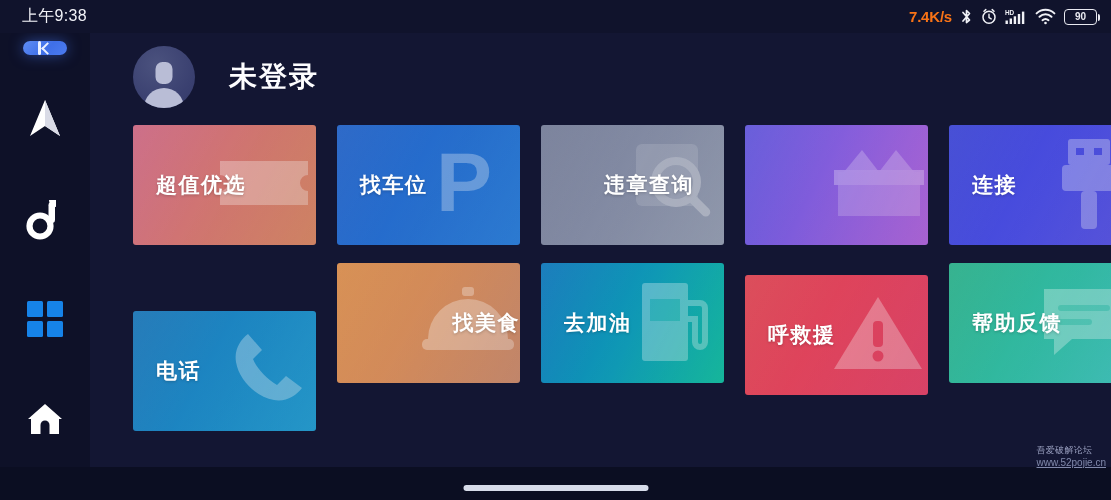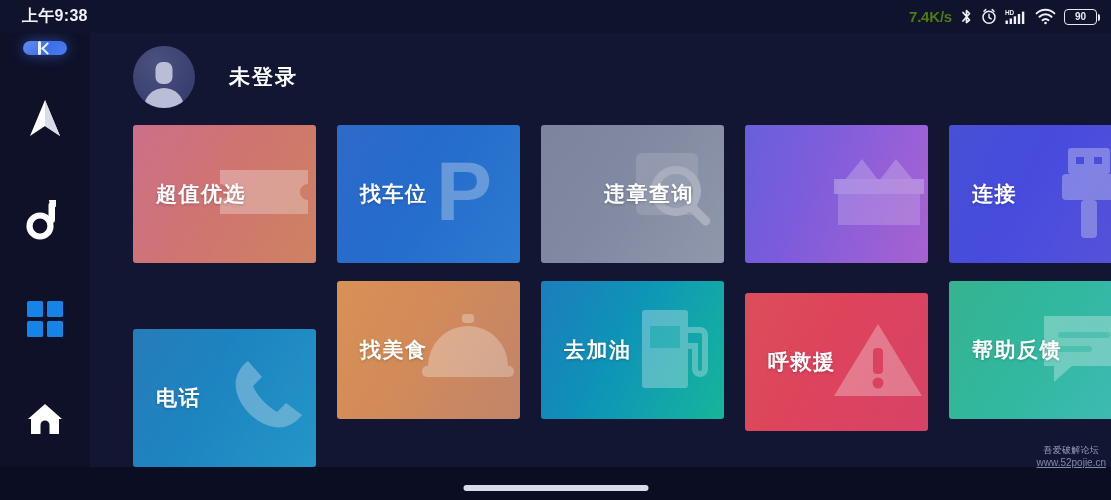--- a/index.html
+++ b/index.html
@@ -11,23 +11,23 @@
     -webkit-font-smoothing:antialiased;
   }
   #screen { position:relative; width:1111px; height:500px; background:#131633; overflow:hidden; }
 
   
   #statusbar {
     position:absolute; top:0; left:0; width:1111px; height:33px;
     background:#10132c; display:flex; align-items:center;
     justify-content:space-between; padding:0 14px 0 22px; z-index:30;
   }
-  #statusbar .clock { font-size:16px; font-weight:700; letter-spacing:.3px; color:#f2f3f8; }
+  #statusbar .clock { font-size:16px; font-weight:400; letter-spacing:.3px; color:#f2f3f8; }
   #status-right { display:flex; align-items:center; gap:8px; }
-  #status-right .netspeed { font-size:15px; font-weight:600; color:#4d7c0f; letter-spacing:-.2px; }
+  #status-right .netspeed { font-size:15px; font-weight:600; color:#f97316; letter-spacing:-.2px; }
   .sicon { display:inline-flex; align-items:center; justify-content:center; color:#f0f1f6; }
   .battery {
     display:inline-flex; align-items:center; justify-content:center;
     width:33px; height:16px; border:1.6px solid #e8e9f0; border-radius:4px;
     font-size:10px; font-weight:700; color:#e8e9f0; position:relative;
   }
   .battery::after {
     content:""; position:absolute; right:-4px; top:4px; width:2.5px; height:7px;
     background:#e8e9f0; border-radius:0 2px 2px 0;
   }
@@ -55,28 +55,28 @@
   
   #main { position:absolute; top:33px; left:90px; width:1021px; height:434px; background:#131633; }
   #profile { display:flex; align-items:center; padding:13px 0 0 43px; }
   #avatar {
     width:62px; height:62px; border-radius:50%;
     background:radial-gradient(circle at 38% 30%, #4b527e 0%, #3a4070 65%, #343a68 100%);
     position:relative; overflow:hidden; flex:0 0 auto;
   }
   #avatar .head { position:absolute; left:50%; top:16px; transform:translateX(-50%); width:17px; height:22px; border-radius:7px; background:#b9bdd6; }
   #avatar .body { position:absolute; left:50%; bottom:-2px; transform:translateX(-50%); width:40px; height:22px; border-radius:20px 20px 0 0; background:#b9bdd6; }
-  #profile-name { margin-left:34px; font-size:21px; font-weight:600; letter-spacing:2px; color:#fdfdff; }
+  #profile-name { margin-left:34px; font-size:28px; font-weight:600; letter-spacing:2px; color:#fdfdff; }
 
   #grid {
     display:grid; grid-template-columns:repeat(5,183px); gap:18px 21px;
     padding:17px 0 0 43px;
   }
   .tile {
-    position:relative; width:183px; height:138px; border-radius:3px;
+    position:relative; width:183px; height:120px; border-radius:3px;
     overflow:hidden; display:flex; align-items:center;
   }
   .tile .label {
     position:relative; z-index:3; margin-left:23px;
     font-size:21px; font-weight:600; letter-spacing:1.5px; color:#fff;
     text-shadow:0 1px 3px rgba(0,0,0,.22); white-space:nowrap;
   }
   .tile .art {
     position:absolute; right:4px; top:50%; transform:translateY(-50%);
     z-index:1; opacity:.30; pointer-events:none;
@@ -85,21 +85,21 @@
     position:absolute; inset:0; z-index:2; pointer-events:none;
     background:linear-gradient(118deg,rgba(255,255,255,.07) 0%,rgba(255,255,255,0) 42%,rgba(0,0,0,.07) 100%);
   }
 
   
   #bottombar { position:absolute; left:0; bottom:0; width:1111px; height:33px; background:#0b0e22; z-index:25; }
   #home-indicator {
     position:absolute; left:50%; transform:translateX(-50%); bottom:9px;
     width:185px; height:6px; border-radius:4px; background:#d7dcea;
   }
-  #watermark { position:absolute; right:5px; bottom:31px; text-align:center; z-index:26; line-height:1.25;margin-top:39px; }
+  #watermark { position:absolute; right:5px; bottom:31px; z-index:26; line-height:1.25;margin-top:39px; }
   #watermark .wm1 { font-size:9px; color:#9aa0c0; letter-spacing:.3px; }
   #watermark .wm2 { font-size:10px; color:#8189ab;text-decoration:underline; }
 </style>
 </head>
 <body>
 
 <div id="screen">
 
   <div id="statusbar">
     <div class="clock">上午9:38</div>
@@ -260,21 +260,21 @@
       <div class="tile" style="background:linear-gradient(120deg,#1772b4 0%,#1e8ac5 55%,#27a1d6 100%);margin-top:48px;">
         <span class="art" style="right:8px;">
           <svg width="82" height="82" viewBox="0 0 82 82">
             <path d="M22 6 C14 12 8 22 10 34 c3 18 20 35 38 38 12 2 22-4 28-12 l-16-12 -9 9 C41 51 31 41 27 31 l9-9 z" fill="#ffffff"></path>
           </svg>
         </span>
         <span class="sheen"></span>
         <span class="label">电话</span>
       </div>
 
-      <div class="tile" style="background:linear-gradient(120deg,#d58949 0%,#d28b5e 55%,#cf8f72 100%);">
+      <div class="tile" style="background:linear-gradient(120deg,#d58949 0%,#d28b5e 55%,#cf8f72 100%);justify-content:flex-end;">
         <span class="art" style="right:6px;">
           <svg width="92" height="72" viewBox="0 0 92 72">
             <rect x="40" y="2" width="12" height="9" rx="3" fill="#ffffff"></rect>
             <path d="M6 54 A40 40 0 0 1 86 54 Z" fill="#ffffff"></path>
             <rect x="0" y="54" width="92" height="11" rx="5" fill="#ffffff"></rect>
           </svg>
         </span>
         <span class="sheen"></span>
         <span class="label">找美食</span>
       </div>

